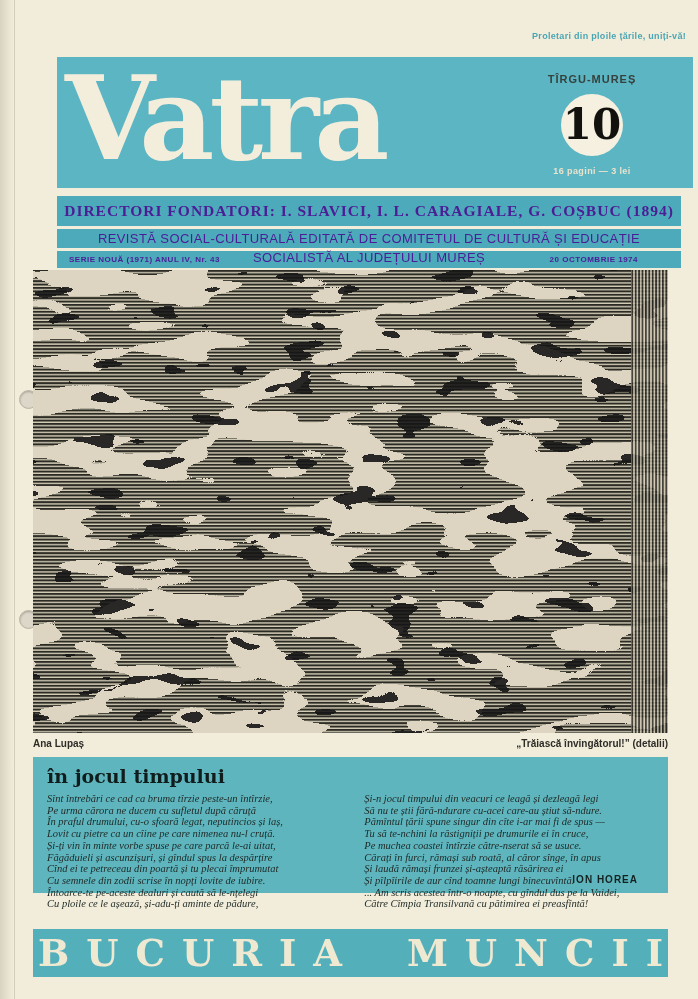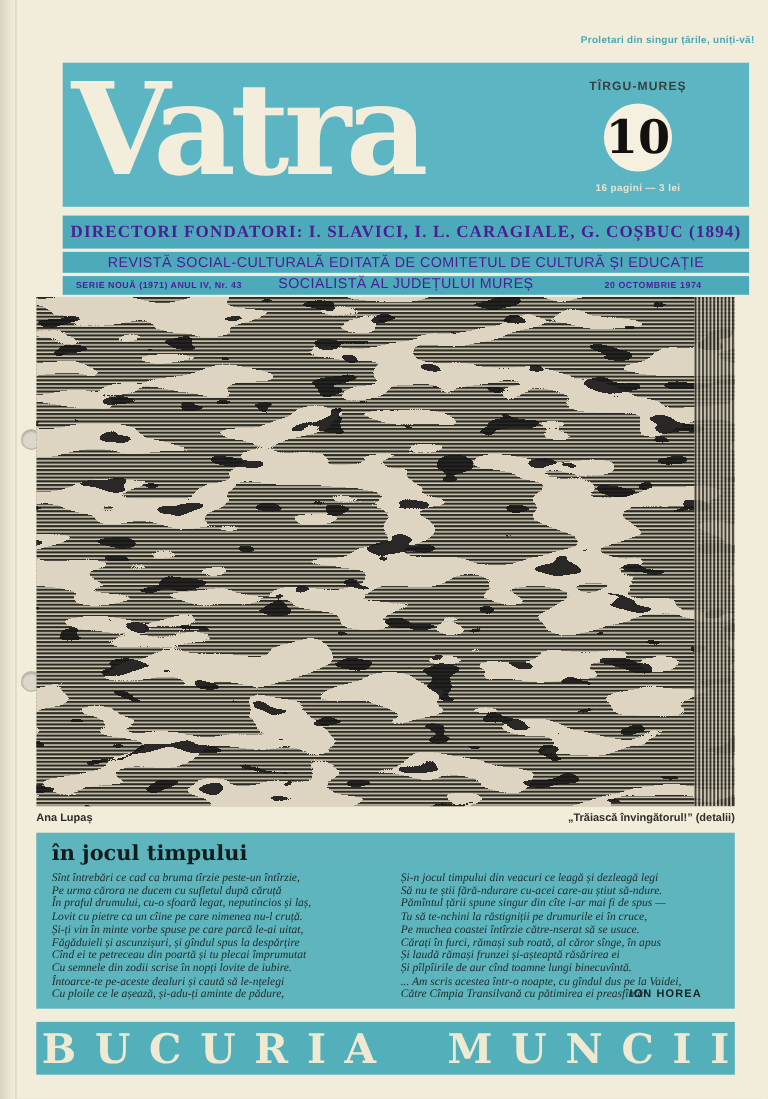--- a/index.html
+++ b/index.html
@@ -14,21 +14,21 @@
     border-right:1px solid #d2ccba;}
   .punch-hole{position:absolute;left:19px;width:17px;height:17px;border-radius:50%;
     background:#dcd7c9;border:1px solid #b9b4a4;box-shadow:inset 0 1px 2px rgba(0,0,0,.25);}
   .hole-1{top:390px;} .hole-2{top:610px;}
 
   .slogan{position:absolute;top:31px;right:12px;font-size:9px;font-weight:bold;
     color:#4aa6b4;letter-spacing:.3px;}
 
   
   .masthead{position:absolute;left:57px;top:57px;width:624px;height:131px;
-    background:#5cb5c3;}
+    background:#5cb5c3;padding-left:12px;}
   .logo{position:absolute;left:8px;top:-14px;height:131px;
     font-family:"DejaVu Serif",serif;font-weight:bold;font-size:116px;line-height:150px;
     color:#f3eedc;letter-spacing:-5px;}
   .mast-right{position:absolute;top:10px;right:26px;width:150px;text-align:center;}
   .city{font-size:11px;font-weight:bold;color:#36413d;letter-spacing:1px;margin-top:6px;}
   .issue-circle{width:62px;height:62px;border-radius:50%;background:#f5f0e0;
     margin:9px auto 0;display:flex;align-items:center;justify-content:center;}
   .issue-number{font-family:"DejaVu Serif",serif;font-weight:bold;font-size:42px;
     color:#12110e;line-height:1;}
   .pages-price{font-size:9px;font-weight:bold;color:#e9e3cd;margin-top:10px;letter-spacing:.4px;}
@@ -46,21 +46,21 @@
 
   
   .photo{position:absolute;left:33px;top:270px;width:635px;height:463px;background:#d8d1bd;}
   .photo svg{display:block;width:100%;height:100%;}
 
   
   .caption-row{position:absolute;left:33px;top:738px;width:635px;display:flex;
     justify-content:space-between;font-size:10px;font-weight:bold;color:#2e2d28;}
 
   
-  .poem{position:absolute;left:33px;top:757px;width:635px;height:160px;
+  .poem{position:absolute;left:33px;top:757px;width:635px;height:136px;
     background:#5fb5be;box-sizing:border-box;padding:8px 14px 5px 14px;}
   .poem-title{font-family:"DejaVu Serif",serif;font-weight:bold;font-size:19px;
     color:#101d1c;margin-bottom:6px;}
   .poem-cols{display:flex;}
   .poem-col{font-family:"Liberation Serif",serif;font-style:italic;font-size:10.5px;
     line-height:11.7px;color:#1d2926;}
   .poem-col.left{width:312px;}
   .poem-col.right{margin-left:16px;width:300px;margin-top:-130px;}
   .poem-col.right{margin-top:0;}
   .poem-author{position:absolute;right:30px;bottom:8px;font-size:10px;font-weight:bold;
@@ -74,21 +74,21 @@
 </style>
 </head>
 <body>
 
 <div class="page">
 
   <div class="edge-strip"></div>
   <div class="punch-hole hole-1"></div>
   <div class="punch-hole hole-2"></div>
 
-  <div class="slogan">Proletari din singur țările, uniți-vă!</div>
+  <div class="slogan">Proletari din ploile țările, uniți-vă!</div>
 
   <div class="masthead">
     <div class="logo">Vatra</div>
     <div class="mast-right">
       <div class="city">TÎRGU-MUREȘ</div>
       <div class="issue-circle">
         <span class="issue-number">10</span>
       </div>
       <div class="pages-price">16 pagini — 3 lei</div>
     </div>

